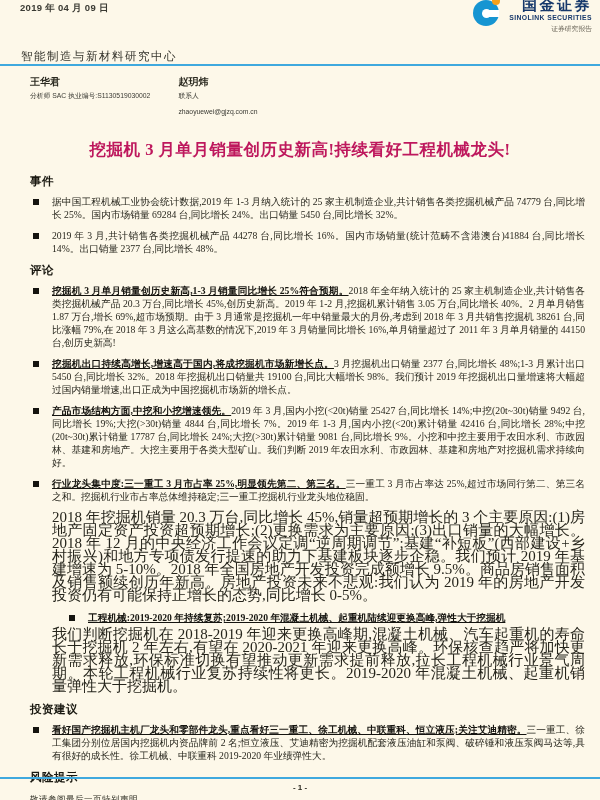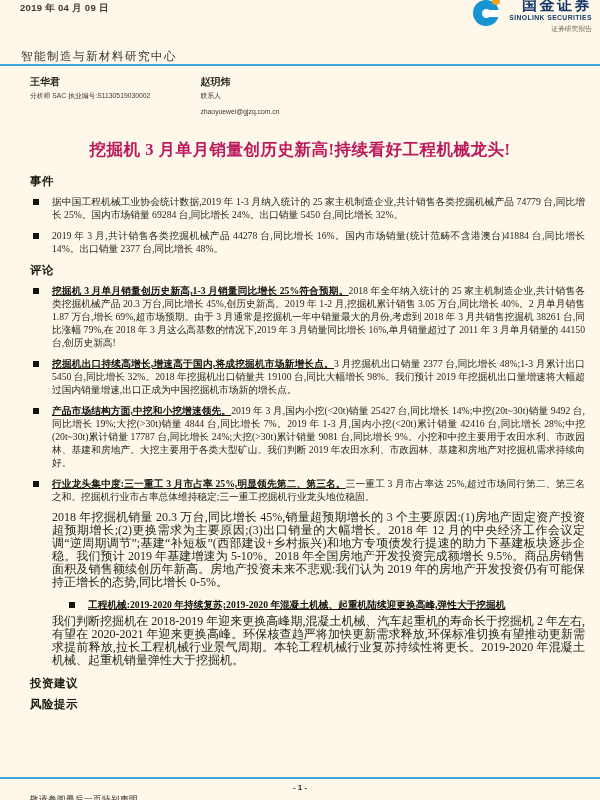--- a/index.html
+++ b/index.html
@@ -28,37 +28,37 @@
   .dept{font-size:11.5px;margin:15px 0 0 21px;letter-spacing:1.5px;color:#35342c;}
 
   
   .head-row{display:flex;justify-content:space-between;align-items:flex-end;margin:17px 14px 0 22px;padding-bottom:7px;}
   .head-left{font-family:"Liberation Sans","DejaVu Sans",sans-serif;font-weight:bold;font-size:13.5px;color:#15140f;}
   .head-left .rating{margin-left:20px;}
   .head-right{font-size:11.5px;color:#2a291f;letter-spacing:1px;}
   .blue-line{height:2px;background:#3fa9de;width:100%;}
 
   
-  .analysts{display:flex;gap:50px;margin:9px 0 0 30px;}
+  .analysts{display:flex;gap:28px;margin:9px 0 0 30px;}
   .an-name{font-size:10px;font-weight:bold;color:#2a291f;}
   .an-sub{font-family:"Liberation Sans","DejaVu Sans",sans-serif;font-size:6.8px;color:#3a3a33;margin-top:2px;line-height:9px;}
   .an-email{font-family:"Liberation Sans","DejaVu Sans",sans-serif;font-size:6.8px;color:#3a3a33;line-height:9px;text-decoration:none;}
 
   
   .title{font-size:16.5px;font-weight:bold;text-align:center;margin:21px 34px 0;letter-spacing:.5px;color:#be185d;}
 
   
   .content{margin:13px 15px 0 30px;}
   .sec-head{font-size:11.5px;font-weight:bold;margin:1px 0 6px;color:#191810;letter-spacing:.5px;}
   .bullet{display:flex;margin:0 0 8px 3px;}
   .sq{width:6px;height:6px;background:#15140f;margin:4px 13px 0 0;flex:none;}
   .btxt{font-size:9.7px;line-height:13px;text-align:justify;margin:0;flex:1;color:#26251c;}
   .btxt b{color:#15140f;text-decoration:underline;}
   .lead-block{display:block;}
-  .b-para{font-size:12px;line-height:13px;text-align:justify;margin:4px 0 9px 22px;color:#26251c;}
+  .b-para{font-size:15px;line-height:13px;text-align:justify;margin:4px 0 9px 22px;color:#26251c;}
 
   
   .foot-line{position:absolute;left:0;top:777px;width:600px;height:2px;background:#3fa9de;}
   .page-num{position:absolute;top:783px;left:0;width:600px;text-align:center;
     font-family:"Liberation Sans","DejaVu Sans",sans-serif;font-size:8px;font-weight:bold;color:#2a291f;}
   .foot-note{position:absolute;top:794px;left:30px;font-size:8.5px;color:#2a291f;letter-spacing:.5px;}
 </style>
 </head>
 <body>
 
@@ -137,20 +137,24 @@
 
     <div class="bullet" style="margin-bottom:3px;padding-left:36px;">
       <span class="sq"></span>
       <p class="btxt">
           <b class="lead-block">工程机械:2019-2020 年持续复苏;2019-2020 年混凝土机械、起重机陆续迎更换高峰,弹性大于挖掘机</b>
         </p>
     </div>
     <p class="b-para">我们判断挖掘机在 2018-2019 年迎来更换高峰期,混凝土机械、汽车起重机的寿命长于挖掘机 2 年左右,有望在 2020-2021 年迎来更换高峰。环保核查趋严将加快更新需求释放,环保标准切换有望推动更新需求提前释放,拉长工程机械行业景气周期。本轮工程机械行业复苏持续性将更长。2019-2020 年混凝土机械、起重机销量弹性大于挖掘机。</p>
 
     <div class="sec-head">投资建议</div>
+    <div class="bullet">
+      <span class="sq"></span>
+      <p class="btxt"><b>看好国产挖掘机主机厂龙头和零部件龙头,重点看好三一重工、徐工机械、中联重科、恒立液压;关注艾迪精密。</b><span>三一重工、徐工集团分别位居国内挖掘机内资品牌前 2 名;恒立液压、艾迪精密为挖掘机配套液压油缸和泵阀、破碎锤和液压泵阀马达等,具有很好的成长性。徐工机械、中联重科 2019-2020 年业绩弹性大。</span></p>
+    </div>
 
     <div class="sec-head">风险提示</div>
 
   </div>
 
   <div class="foot-line"></div>
   <div class="page-num">- 1 -</div>
   <div class="foot-note">敬请参阅最后一页特别声明</div>
 
 </div>

